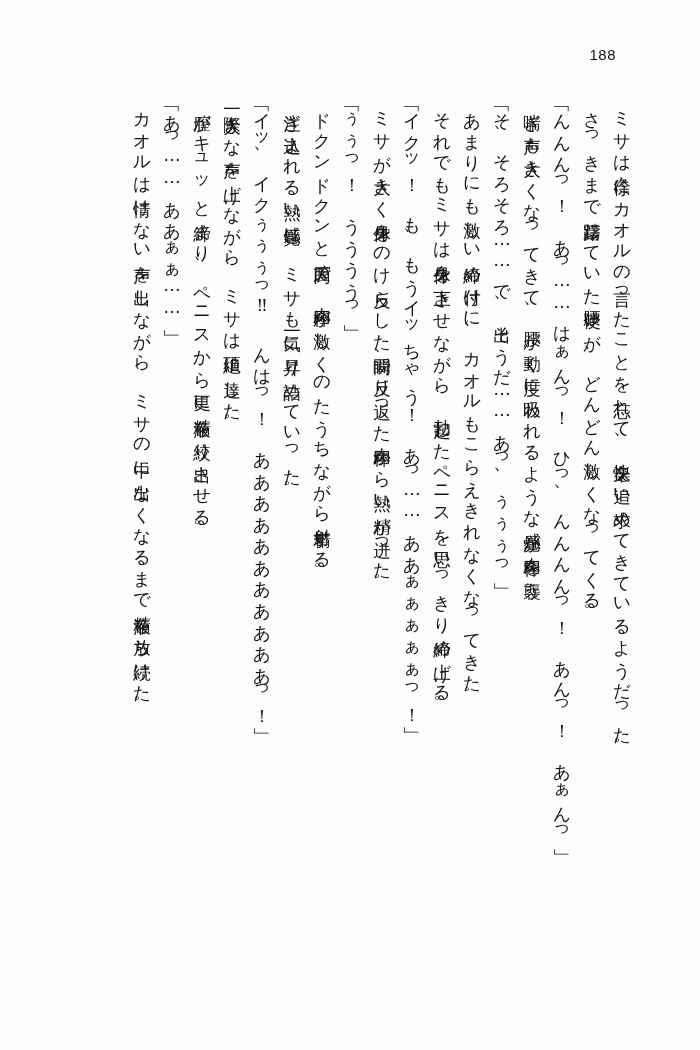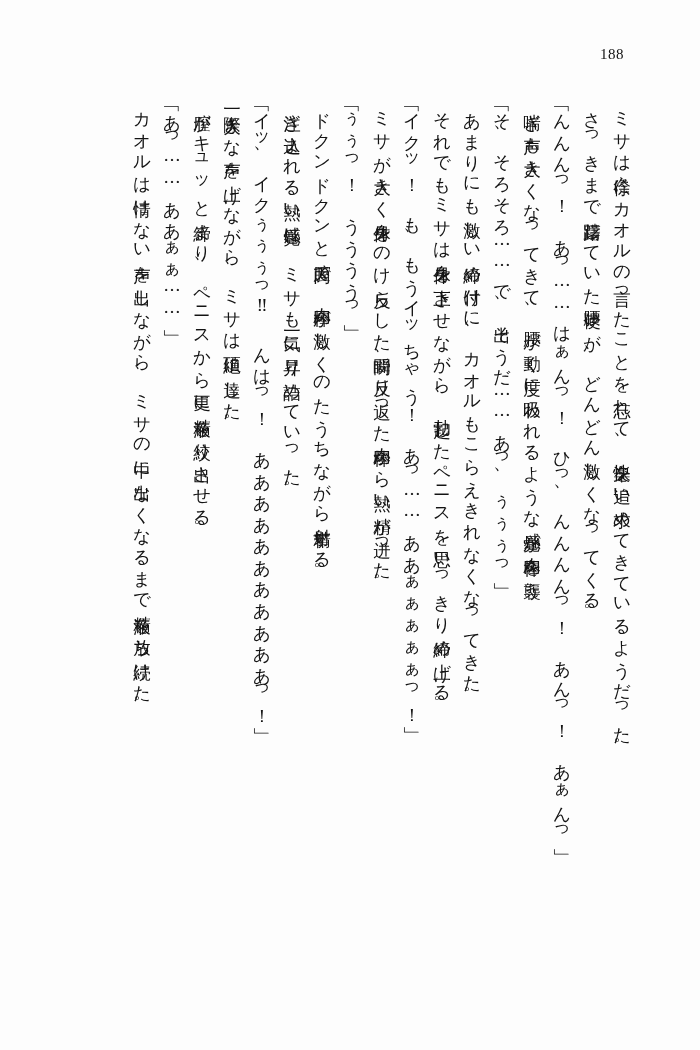--- a/index.html
+++ b/index.html
@@ -17,25 +17,25 @@
   .page {
     position: relative;
     width: 700px;
     height: 1050px;
     background: #fdfdfd;
     box-sizing: border-box;
   }
   .page-number {
     position: absolute;
     top: 46px;
-    right: 76px;
+    right: 84px;
     font-size: 15px;
     letter-spacing: 0.5px;
     color: #111111;
-    font-family: Liberation Serif, serif;
+    font-family: Liberation Sans, sans-serif;
   }
   .text-body {
     position: absolute;
     top: 100px;
     right: 70px;
     bottom: 60px;
     left: 60px;
     display: flex;
     flex-direction: row-reverse;
     justify-content: flex-start;

